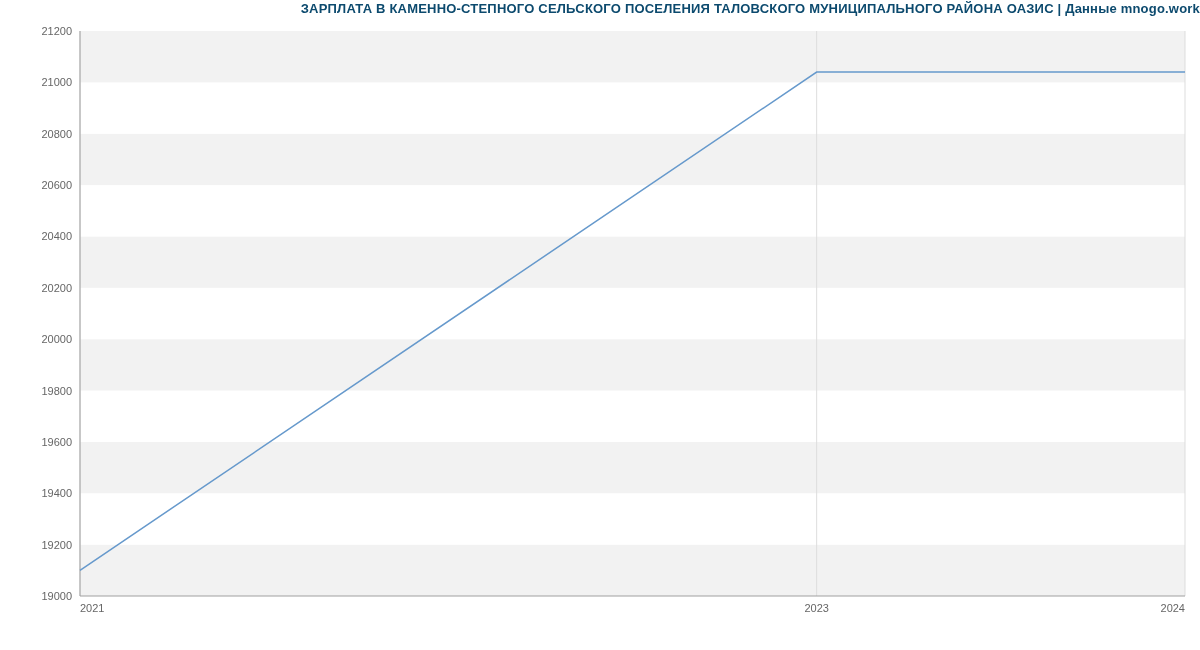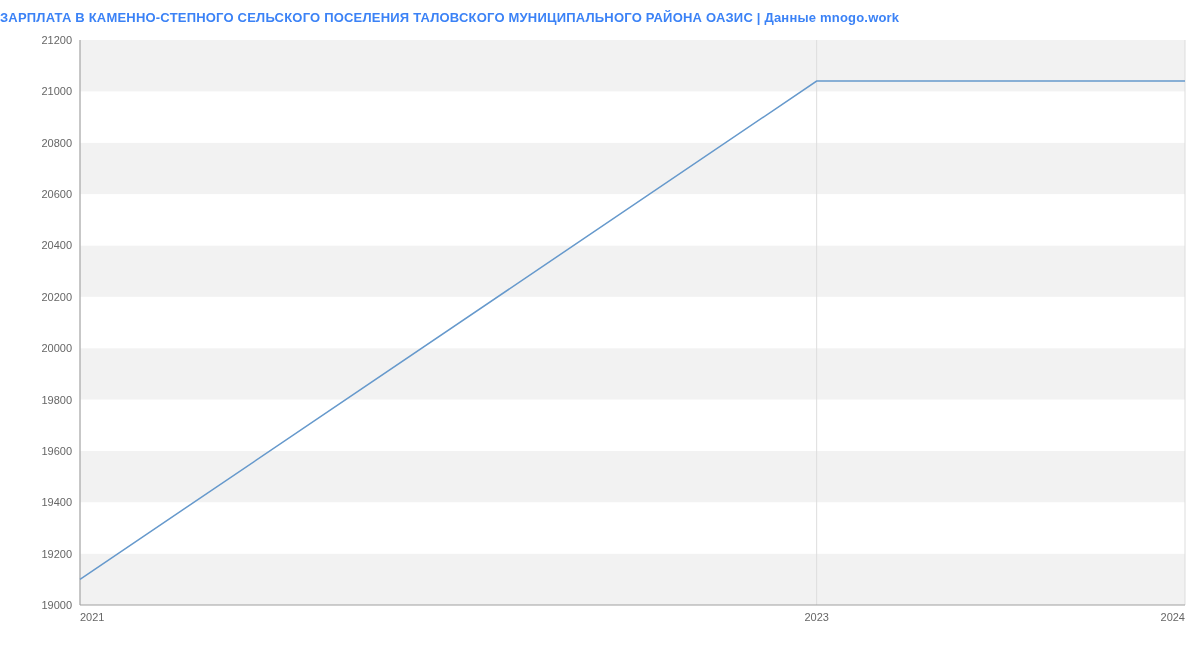--- a/index.html
+++ b/index.html
@@ -10,25 +10,25 @@
     background: #ffffff;
     font-family: Arial, Helvetica, sans-serif;
     overflow: hidden;
   }
   .chart-wrap {
     position: relative;
     width: 1200px;
     height: 650px;
   }
   .title {
-    text-align: left;
+    text-align: right;
     font-size: 13px;
     font-weight: bold;
-    color: #3b82f6;
-    padding-top: 10px;
+    color: #0c4a6e;
+    padding-top: 1px;
     letter-spacing: 0.2px;
   }
   svg { display: block; }
   .band { fill: #f2f2f2; }
   .grid-white { fill: #ffffff; }
   .axis-line { stroke: #a0a0a0; stroke-width: 1; }
   .ytick text, .xtick text {
     font-size: 11px;
     fill: #666666;
     font-family: Arial, Helvetica, sans-serif;

